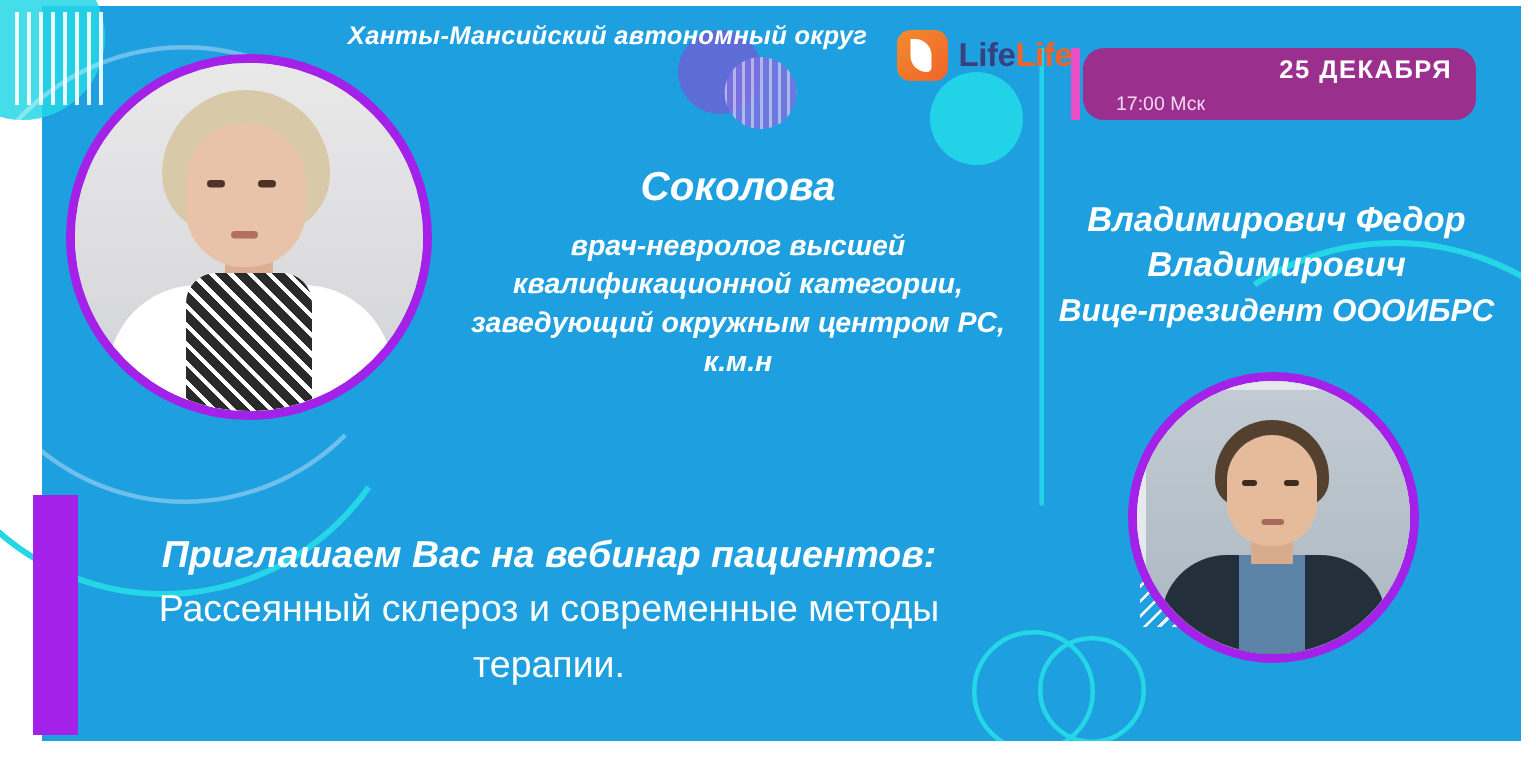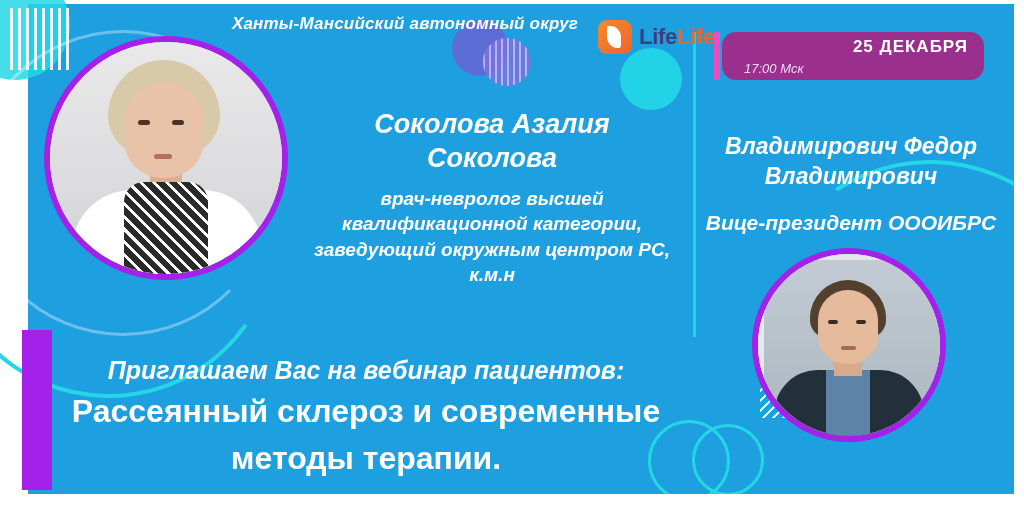--- a/index.html
+++ b/index.html
@@ -202,21 +202,20 @@
     color: #ffffff;
     font-size: 17px;
     font-weight: bold;
     letter-spacing: 1px;
   }
   .time-text {
     position: absolute;
     left: 22px; bottom: 4px;
     color: #f2d9ef;
     font-size: 13px;
-    font-style: italic;
   }
 
   
   .photo {
     position: absolute;
     border-radius: 50%;
     overflow: hidden;
     background: #d8dde2;
   }
   .photo-left {
@@ -327,38 +326,38 @@
     font-size: 23px;
     font-weight: bold;
     font-style: italic;
     line-height: 1.3;
   }
   .speaker2 .role {
     font-size: 21px;
     font-weight: bold;
     font-style: italic;
     line-height: 1.3;
-    margin-top: 17px;
+    margin-top: 2px;
   }
   .invite {
     position: absolute;
     left: 56px; top: 352px;
     width: 620px;
     text-align: center;
     color: #ffffff;
   }
   .invite .line1 {
     font-size: 25px;
     font-weight: bold;
     font-style: italic;
     line-height: 1.45;
   }
   .invite .line2 {
-    font-size: 32px;
-    font-weight: bold;
+    font-size: 25px;
+    font-weight: normal;
     line-height: 1.45;
   }
 </style>
 </head>
 <body>
 
 <div id="poster">
 
   <div class="top-white"></div>
   <div class="bg-white-left"></div>
@@ -412,21 +411,20 @@
     <div class="pr-neck"></div>
     <div class="pr-hair"></div>
     <div class="pr-face"></div>
     <div class="pr-eye-l"></div>
     <div class="pr-eye-r"></div>
     <div class="pr-mouth"></div>
   </div>
 
   <div class="speaker1">
     <div class="name">
-      <div>Соколова Азалия</div>
       <div>Соколова</div>
     </div>
     <div class="role">врач-невролог высшей квалификационной категории, заведующий окружным центром РС, к.м.н</div>
   </div>
 
   <div class="speaker2">
     <div class="name">
       <div>Владимирович Федор</div>
       <div>Владимирович</div>
     </div>

